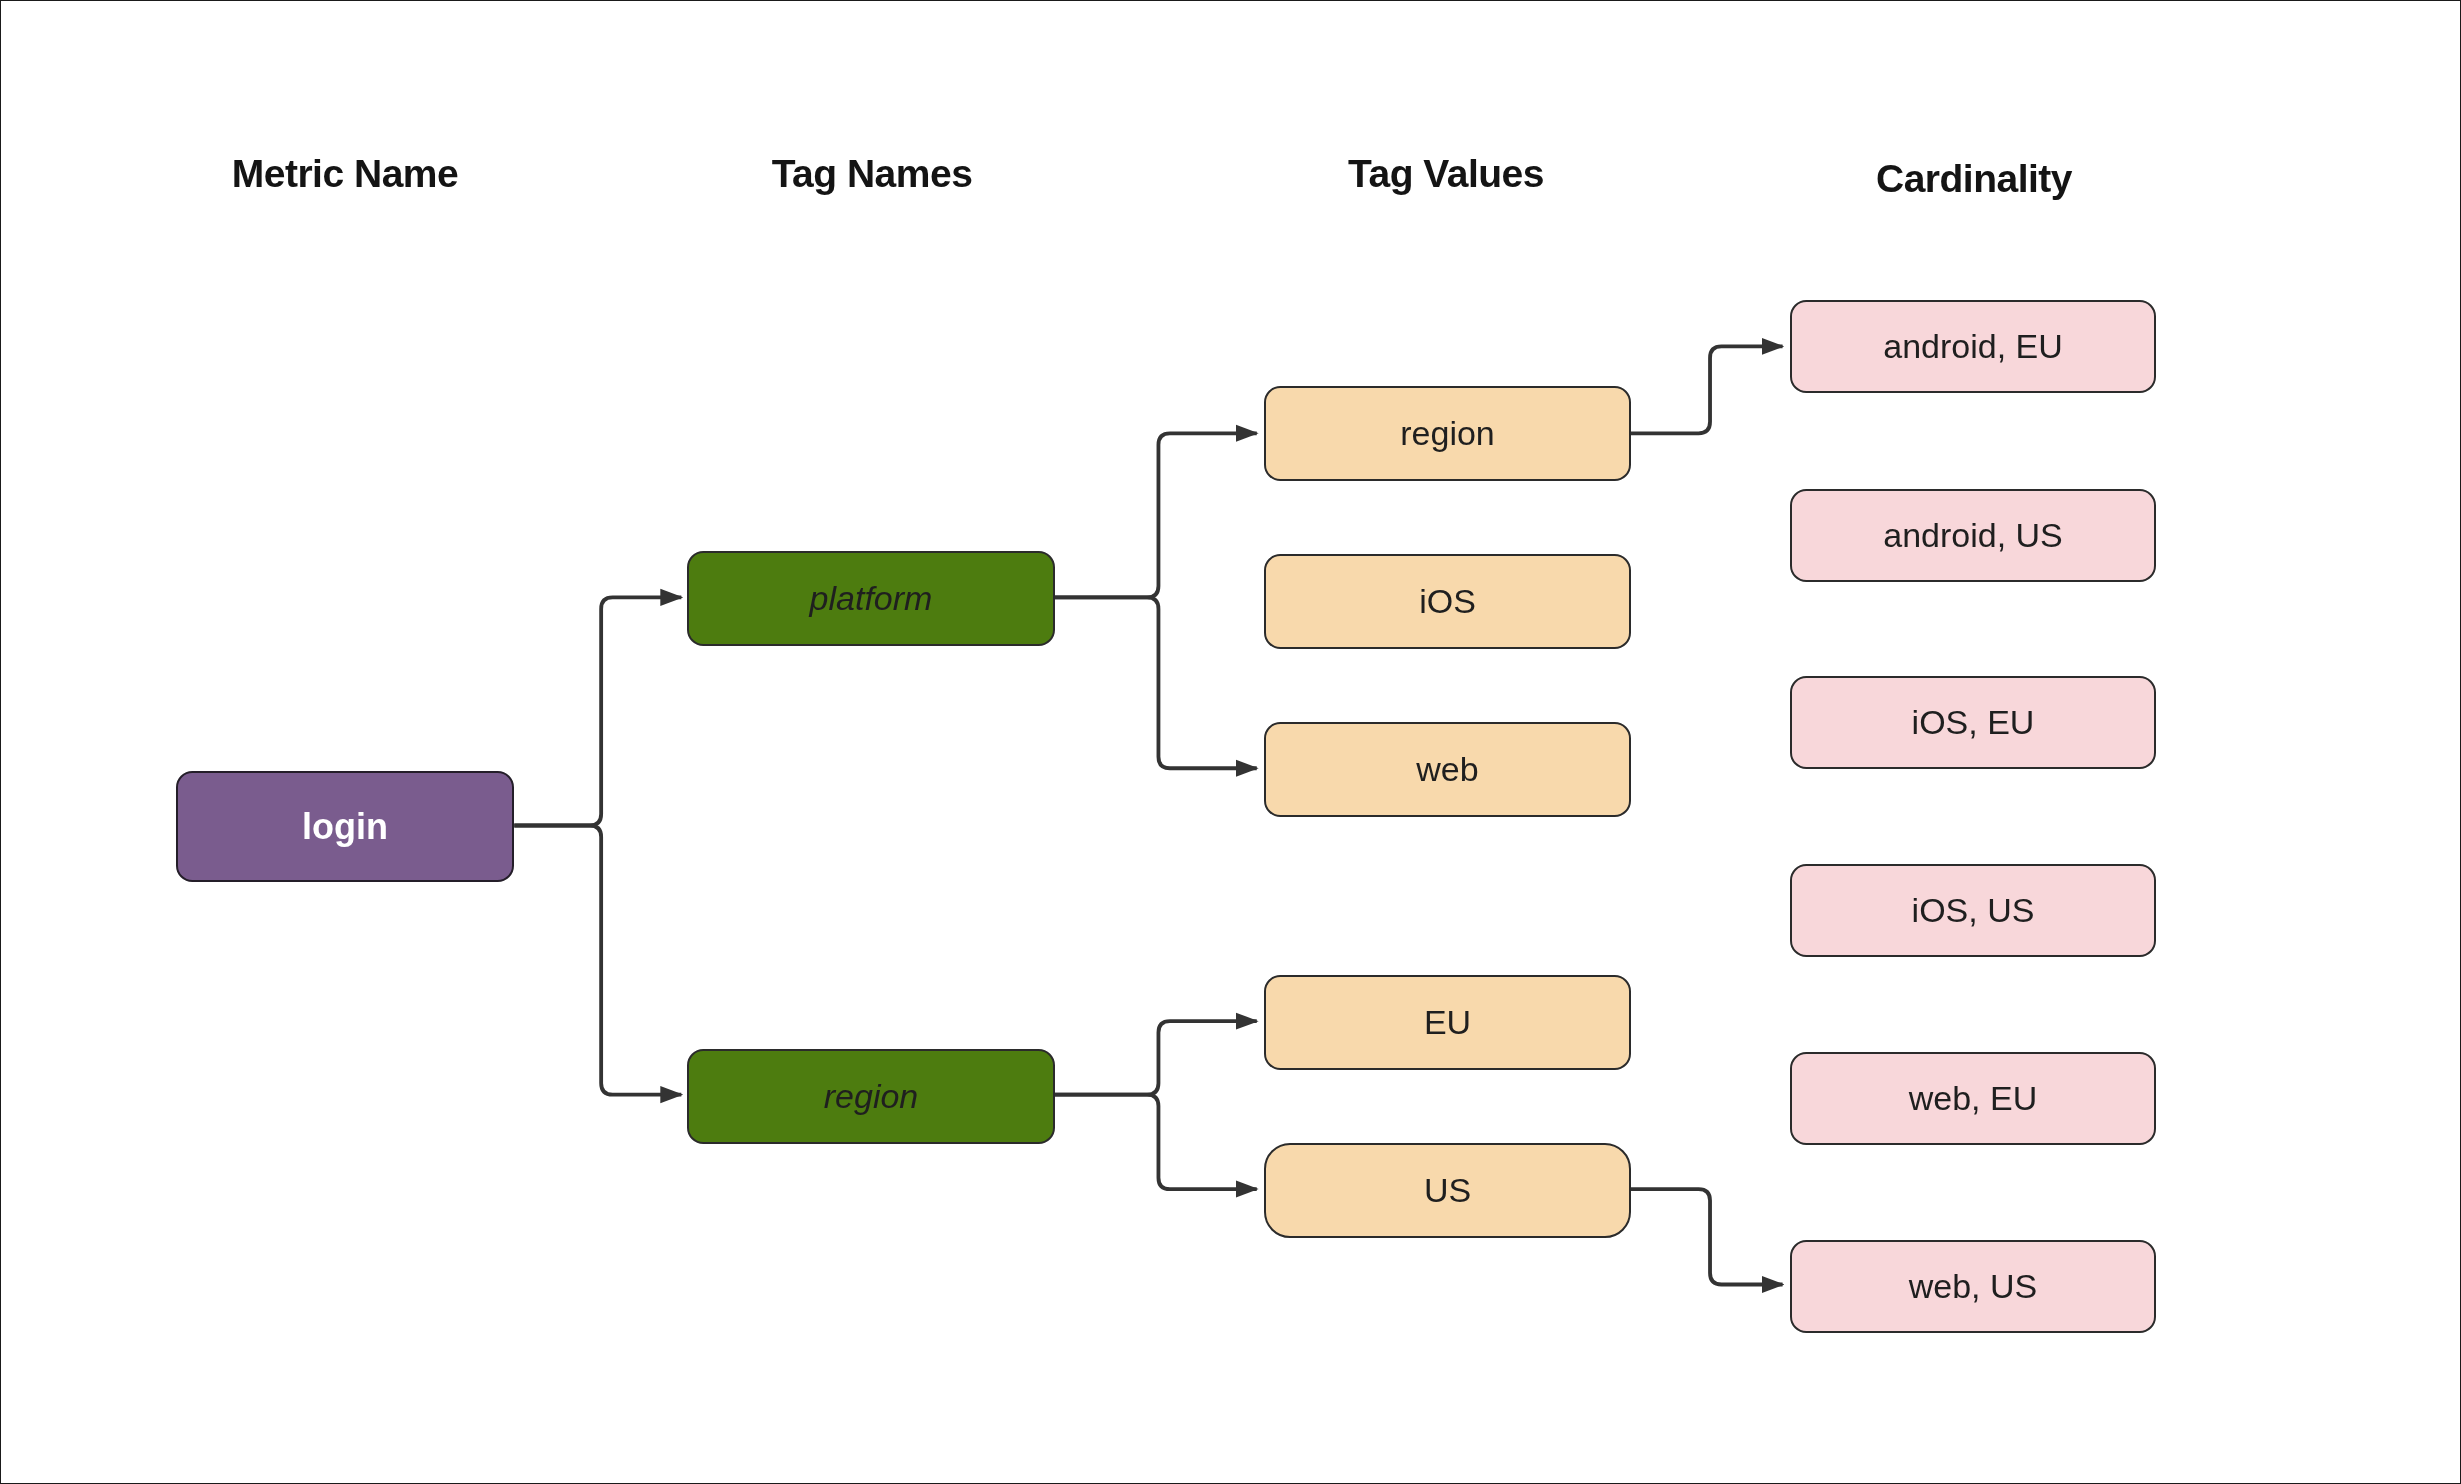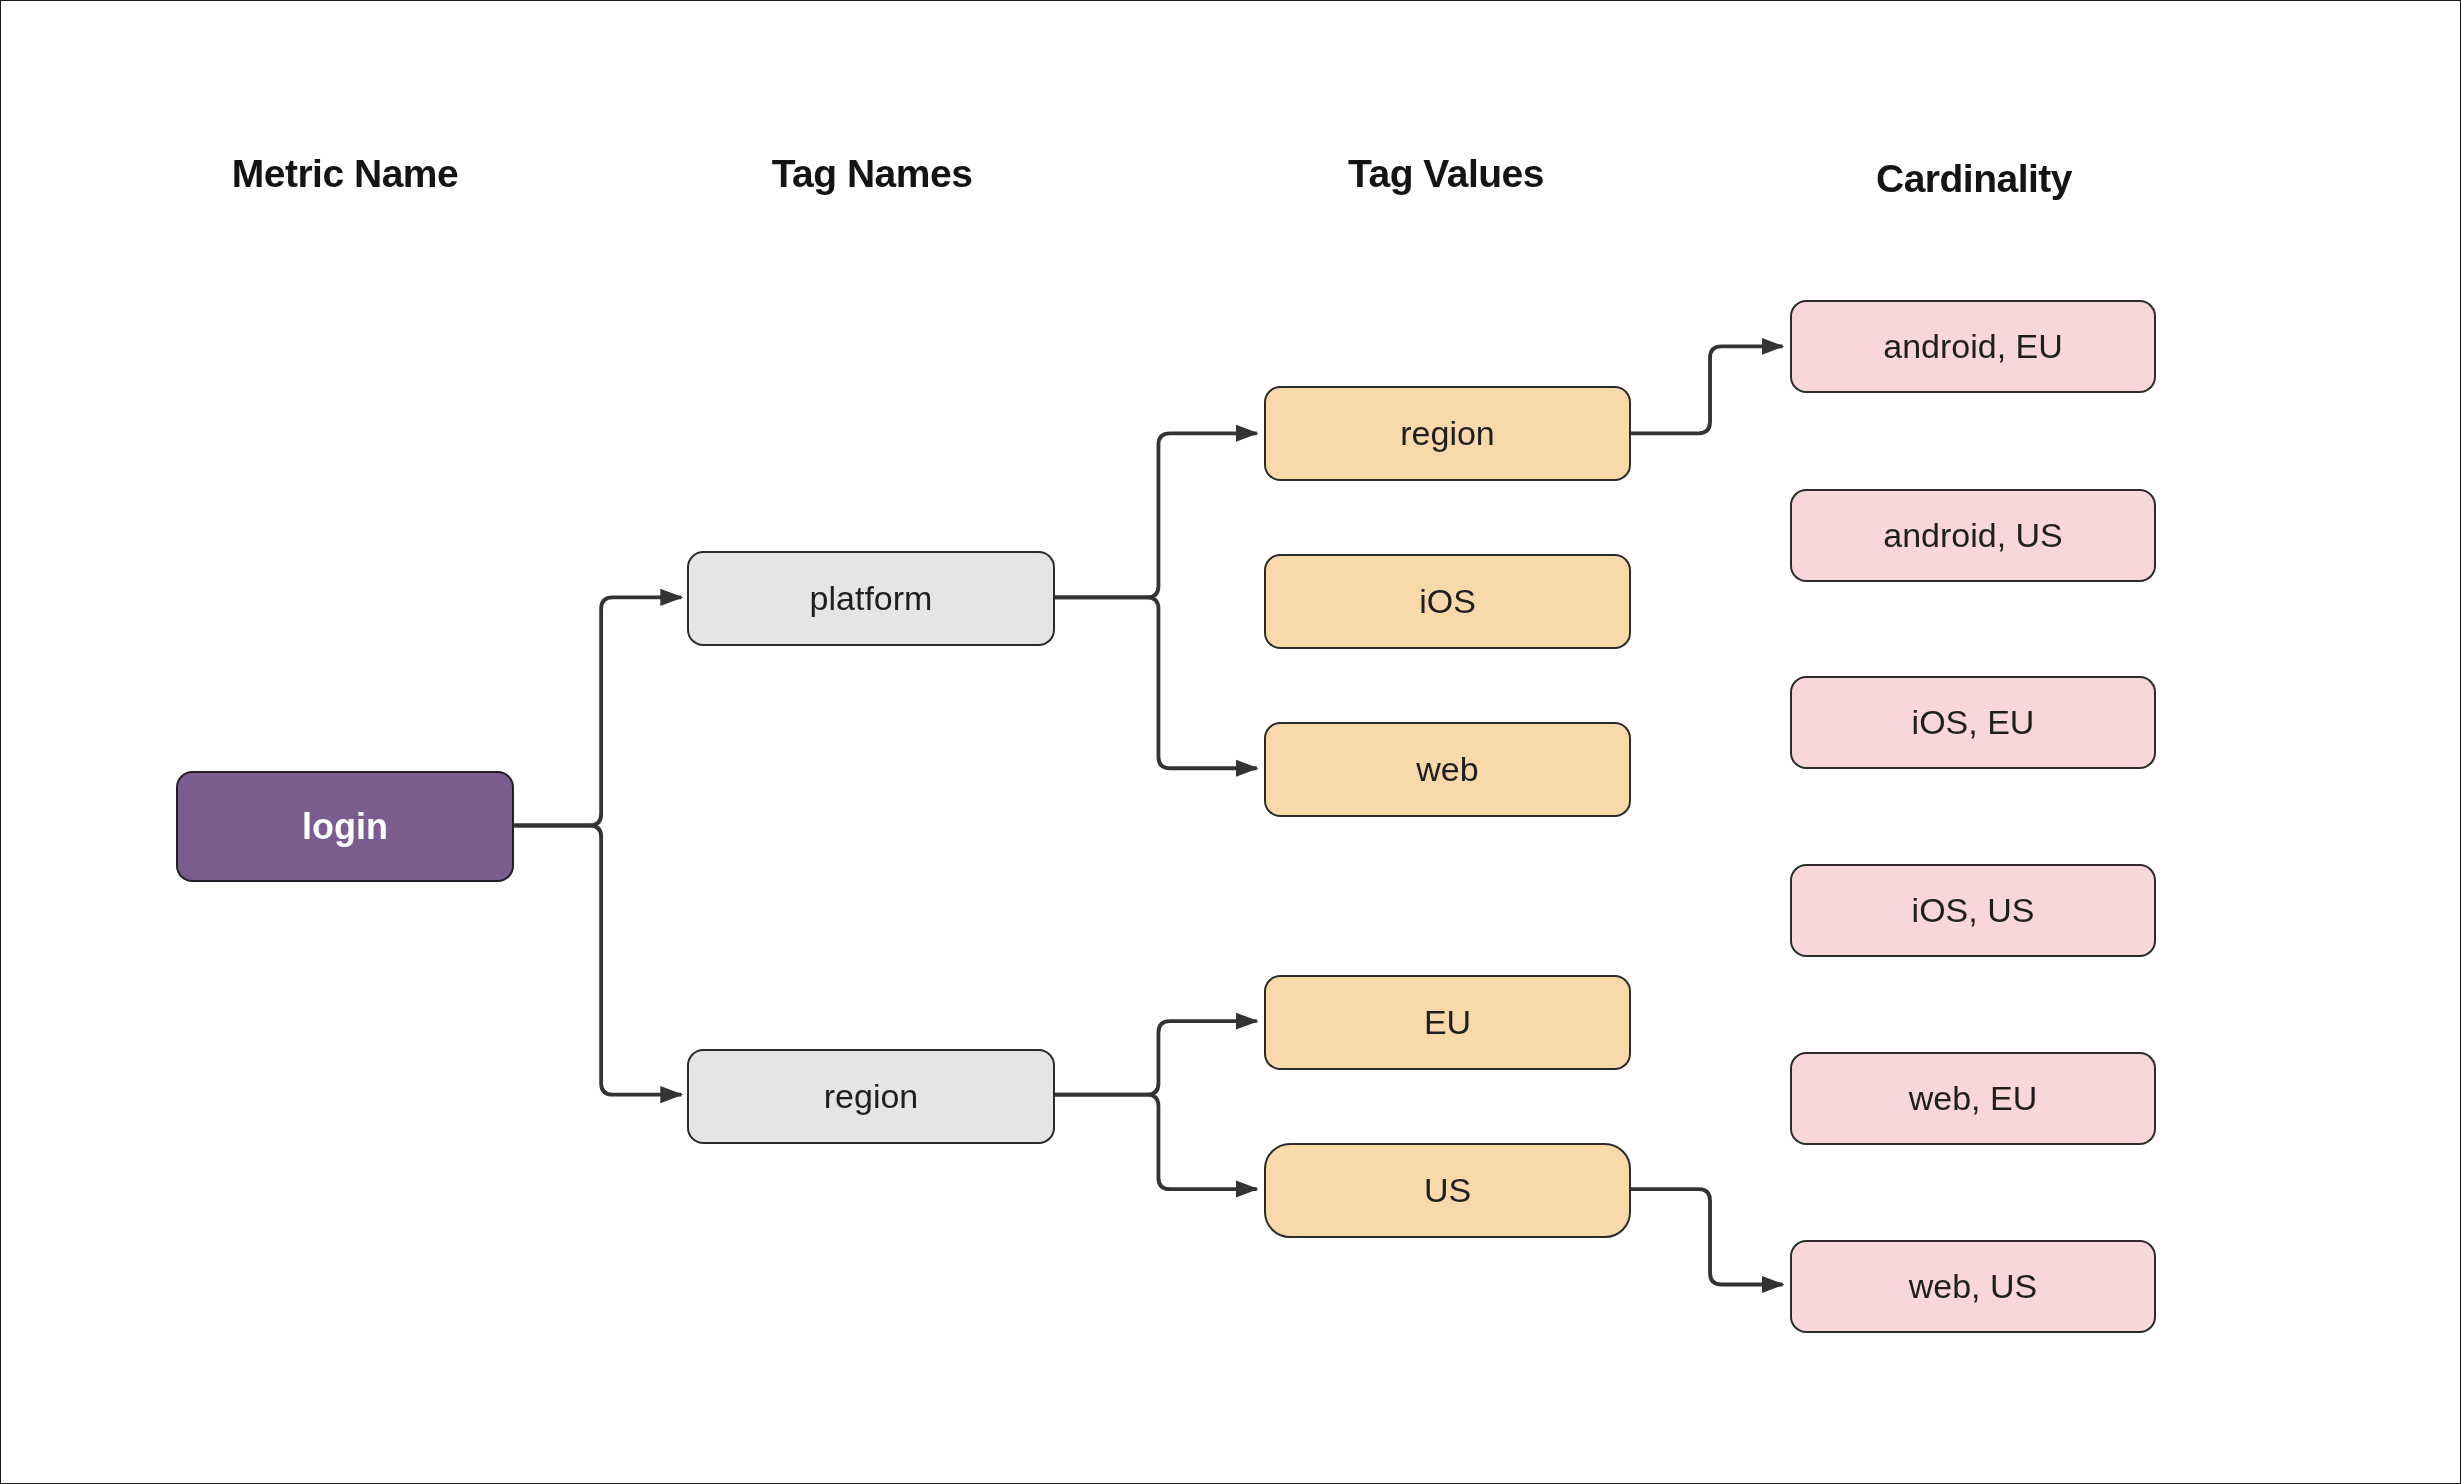--- a/index.html
+++ b/index.html
@@ -27,21 +27,21 @@
     border-radius:16.3px;
     font-size:34px;color:#1f1f1f;
     border:2.4px solid #2b2b2b;
     white-space:nowrap;
   }
   .node.metric{
     background:#7a5c8e;
     color:#ffffff;font-weight:bold;font-size:36px;
     border-color:#241e29;
   }
-  .node.tagname{background:#e5e5e5;}
+  .node.tagname{background:#4d7c0f;font-style:italic;}
   .node.tagvalue{background:#f8d9ac;}
   .node.cardinality{background:#f8d7da;}
 </style>
 </head>
 <body>
 
 <div class="frame">
 
   <svg class="edges" viewBox="0 0 2575 1553" xmlns="http://www.w3.org/2000/svg">
     <defs>

